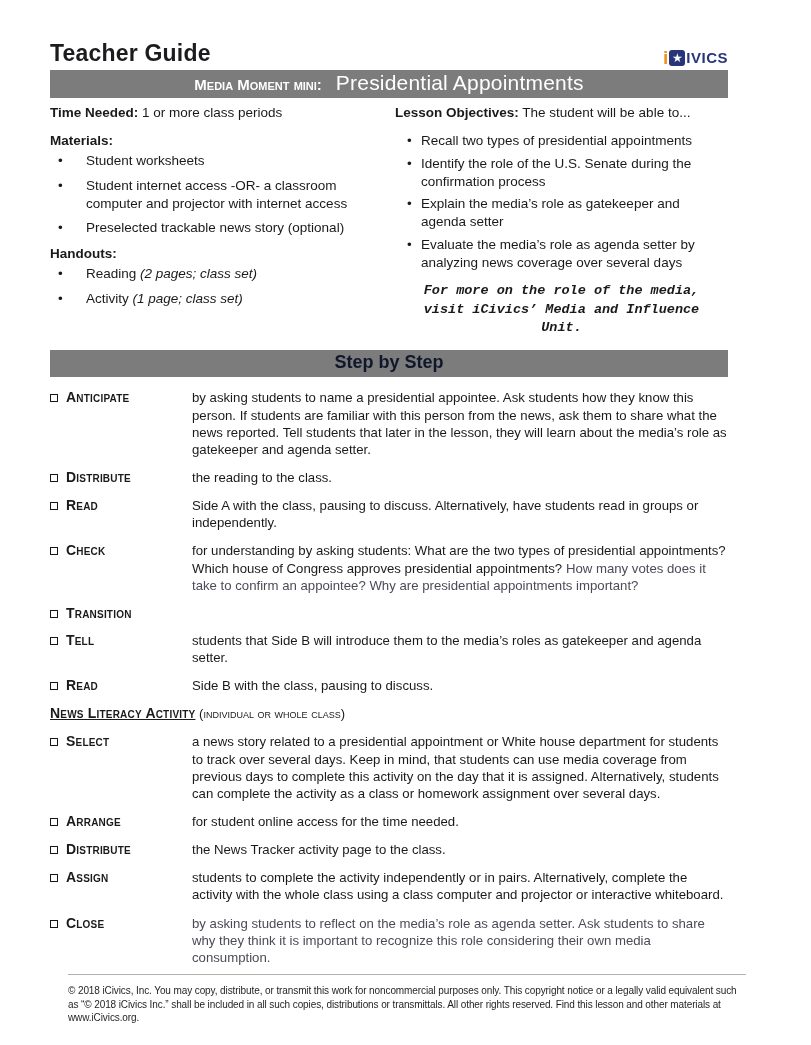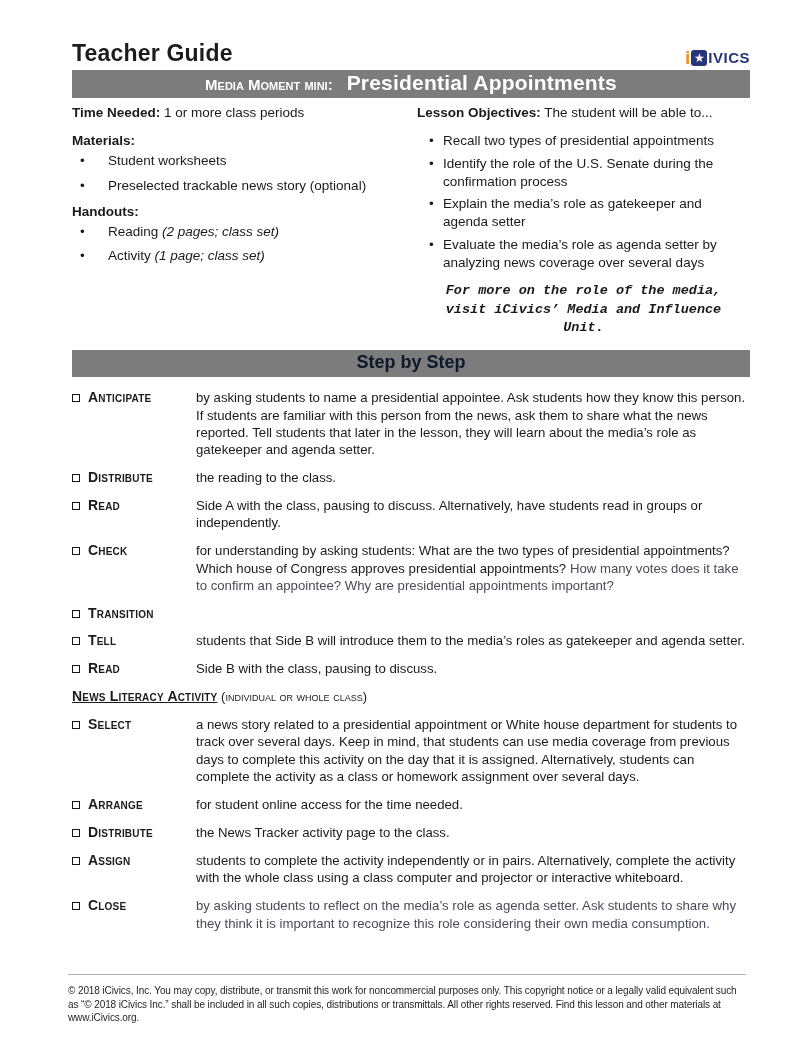--- a/index.html
+++ b/index.html
@@ -2,42 +2,42 @@
 <html><head>
 <meta charset="utf-8">
 <style>
   * { margin:0; padding:0; box-sizing:border-box; }
   html,body { background:#ffffff; }
   body { font-family:"Liberation Sans", sans-serif; color:#1a1a1a; }
   .page {
     position:relative; width:811px; height:1045px; background:#fff;
     overflow:hidden;
   }
-  .content { position:absolute; left:72px; top:40px; width:678px; }
+  .content { position:absolute; left:50px; top:40px; width:678px; }
 
   
   .header-row { display:flex; justify-content:space-between; align-items:flex-end; }
   .doc-title { font-size:23px; font-weight:bold; color:#1c1c1e; letter-spacing:0.2px; }
   .logo { display:flex; align-items:center; line-height:1; }
   .logo .logo-i { color:#f4911e; font-weight:bold; font-size:19px; margin-right:1px; }
   .logo .logo-star {
     display:inline-flex; align-items:center; justify-content:center;
     width:16px; height:16px; background:#283578; border-radius:3px;
     color:#fff; font-size:12px; margin-right:1px;
   }
   .logo .logo-rest { color:#283578; font-weight:bold; font-size:15px; letter-spacing:0.5px; }
 
   
   .banner {
     background:#7c7c7c; color:#fff; text-align:center; margin-top:3px;
     display:flex; justify-content:center; align-items:baseline; gap:14px;
     padding:1px 0 3px 0;
   }
   .banner-prefix { font-variant:small-caps; font-weight:bold; font-size:15px; }
-  .banner-title  { font-weight:bold; font-size:21px; letter-spacing:0.2px; }
+  .banner-title  { font-weight:normal; font-size:21px; letter-spacing:0.2px; }
   .banner2 {
     background:#7c7c7c; color:#0f172a; text-align:center; font-weight:bold;
     font-size:18px; padding:2px 0 4px 0; margin-top:12px;
   }
 
   
   .meta-row { display:flex; margin-top:7px; font-size:13.5px; }
   .meta-left { width:345px; flex-shrink:0; }
   .meta-right { flex:1; }
   .lbl { font-weight:bold; }
@@ -52,21 +52,21 @@
   .col-left ul.plain li { padding-left:36px; }
   .col-left ul.plain li::before { content:"•"; position:absolute; left:8px; }
   .col-right ul.plain { margin-top:8px; }
   .col-right ul.plain li { padding-left:26px; margin-bottom:5px; }
   .col-right ul.plain li::before { content:"•"; position:absolute; left:12px; }
   .media-note { font-weight:bold; font-style:italic; text-align:center; font-size:13.5px; line-height:1.4; margin-top:10px; padding:0 6px;font-family:Liberation Mono, monospace; }
 
   
   .steps { margin-top:12px; }
   .step-row { display:flex; align-items:flex-start; margin-bottom:11px; }
-  .step-label-cell { width:124px; flex-shrink:0; display:flex; align-items:baseline; }
+  .step-label-cell { width:142px; flex-shrink:0; display:flex; align-items:baseline; }
   .checkbox {
     display:inline-block; width:8px; height:8px; border:1.5px solid #15151a;
     margin-right:8px; flex-shrink:0; position:relative; top:0px;
   }
   .step-label { font-weight:bold; font-variant:small-caps; font-size:14px; letter-spacing:0.2px; }
   .step-text { flex:1; font-size:13.2px; line-height:1.3; }
   .gray-text { color:#4b4b58; }
 
   
   .section-heading { margin:2px 0 12px 0; font-size:14px; }
@@ -109,20 +109,21 @@
       </div>
     </div>
 
     <div class="cols">
       <div class="col-left">
         <div class="h-bold">Materials:</div>
         <ul class="plain">
 
             <li><span>Student worksheets</span><i></i></li>
 
+            <li><span>Student internet access -OR- a classroom computer and projector with internet access</span><i></i></li>
 
             <li><span>Preselected trackable news story (optional)</span><i></i></li>
           </ul>
         <div class="h-bold">Handouts:</div>
         <ul class="plain">
 
             <li><span>Reading </span><i>(2 pages; class set)</i></li>
 
             <li><span>Activity </span><i>(1 page; class set)</i></li>
           </ul>

